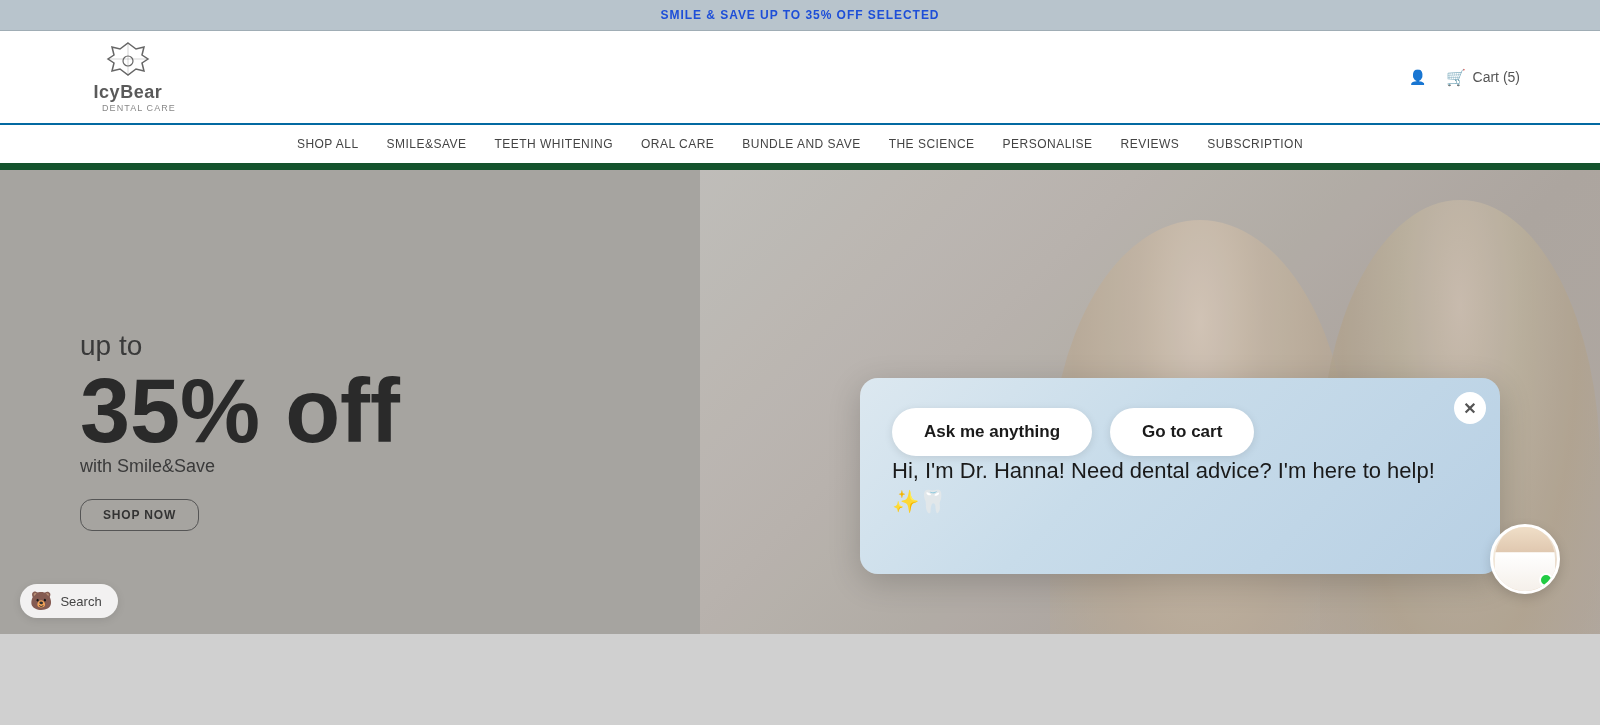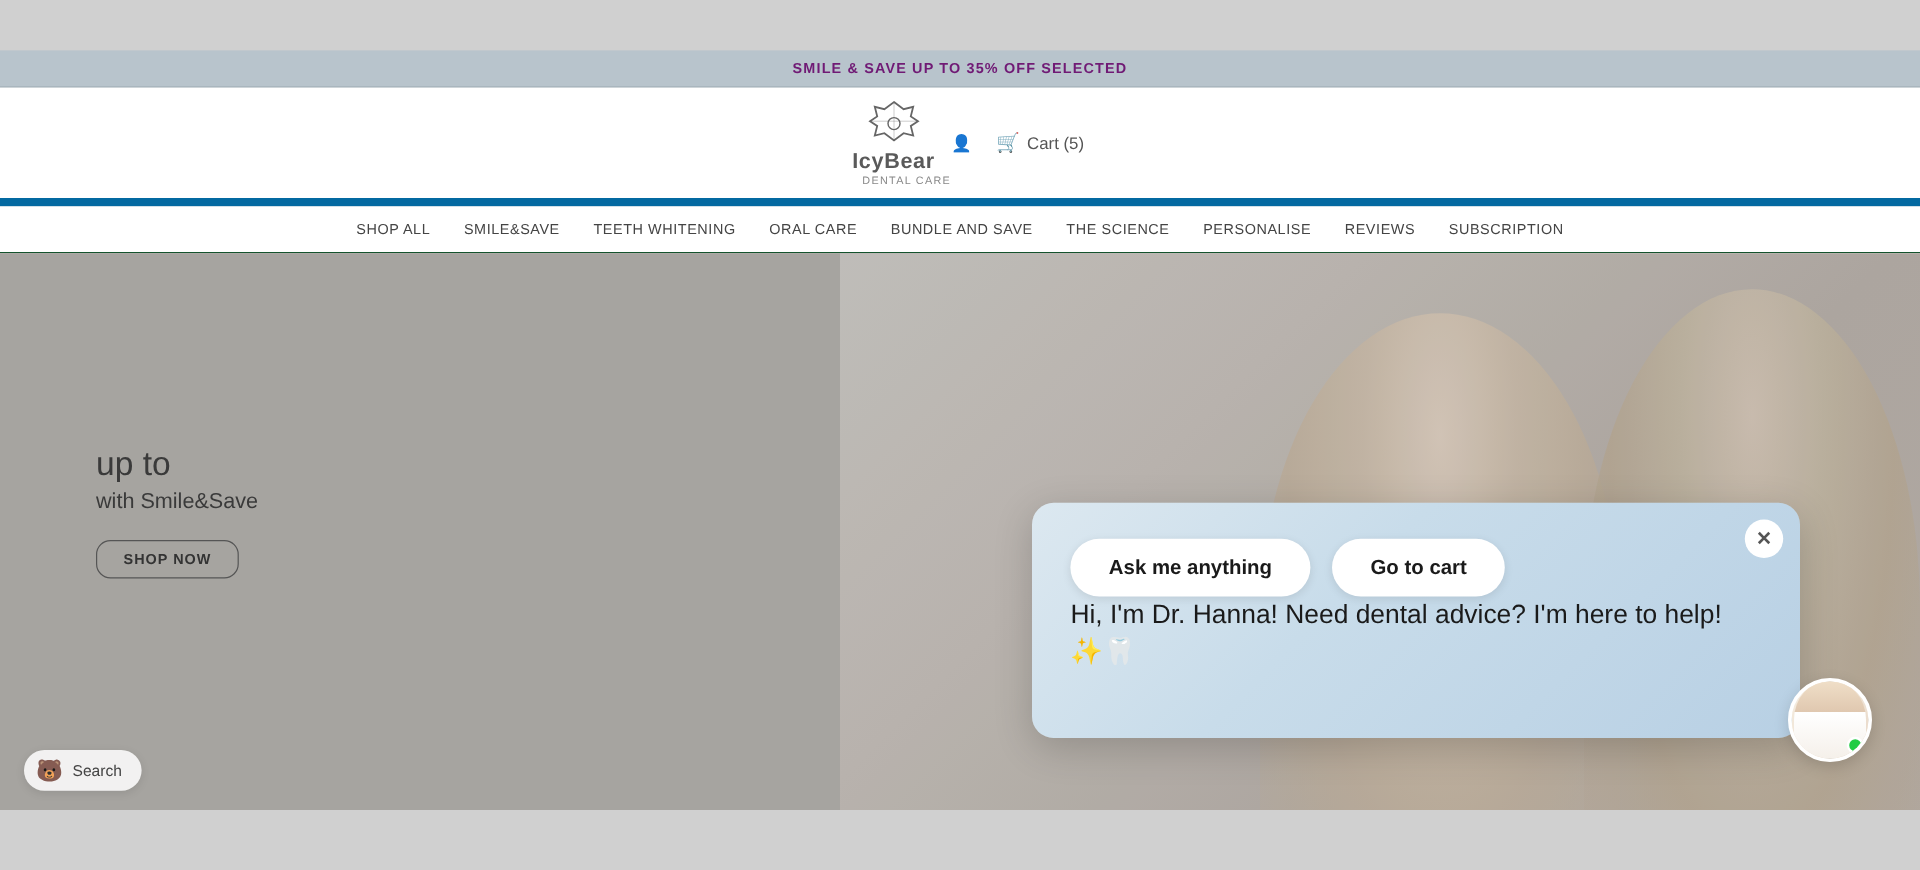--- a/index.html
+++ b/index.html
@@ -12,33 +12,32 @@
     }
 
     
     #announcement-bar {
       background: #b8c4cc;
       text-align: center;
       padding: 8px;
       font-size: 12px;
       font-weight: 700;
       letter-spacing: 0.08em;
-      color: #701a75;
+      color: #1d4ed8;
       border-bottom: 1px solid #a0adb5;
-      margin-top: 42px;
     }
 
     
     #header {
       background: #fff;
       display: flex;
       align-items: center;
-      justify-content: center;
+      justify-content: space-between;
       padding: 10px 80px;
-      border-bottom: 7px solid #0369a1;
+      border-bottom: 2px solid #0369a1;
     }
 
     #logo-area {
       display: flex;
       flex-direction: column;
       align-items: center;
       gap: 2px;
     }
     #logo-bear {
       width: 48px;
@@ -120,21 +119,21 @@
       font-size: 16px;
     }
 
     
     #navbar {
       background: #fff;
       display: flex;
       justify-content: center;
       gap: 28px;
       padding: 12px 0;
-      border-bottom: 1px solid #14532d;
+      border-bottom: 7px solid #14532d;
     }
     .nav-item {
       font-size: 12px;
       font-weight: 500;
       color: #444;
       letter-spacing: 0.04em;
       text-transform: uppercase;
       cursor: pointer;
       white-space: nowrap;
     }
@@ -396,20 +395,21 @@
 
   <div id="hero-people">
     <div id="person-left"></div>
     <div id="person-right"></div>
   </div>
 
   <div id="hero-overlay"></div>
 
   <div id="hero-text">
     <div id="hero-upto">up to</div>
+    <div id="hero-percent">35% off</div>
     <div id="hero-with">with Smile&amp;Save</div>
     <button id="shop-now-btn">SHOP NOW</button>
   </div>
 
   <div id="chat-popup">
     <button id="chat-close-btn">✕</button>
     <div id="chat-buttons">
       <button class="chat-action-btn">Ask me anything</button>
       <button class="chat-action-btn">Go to cart</button>
     </div>

